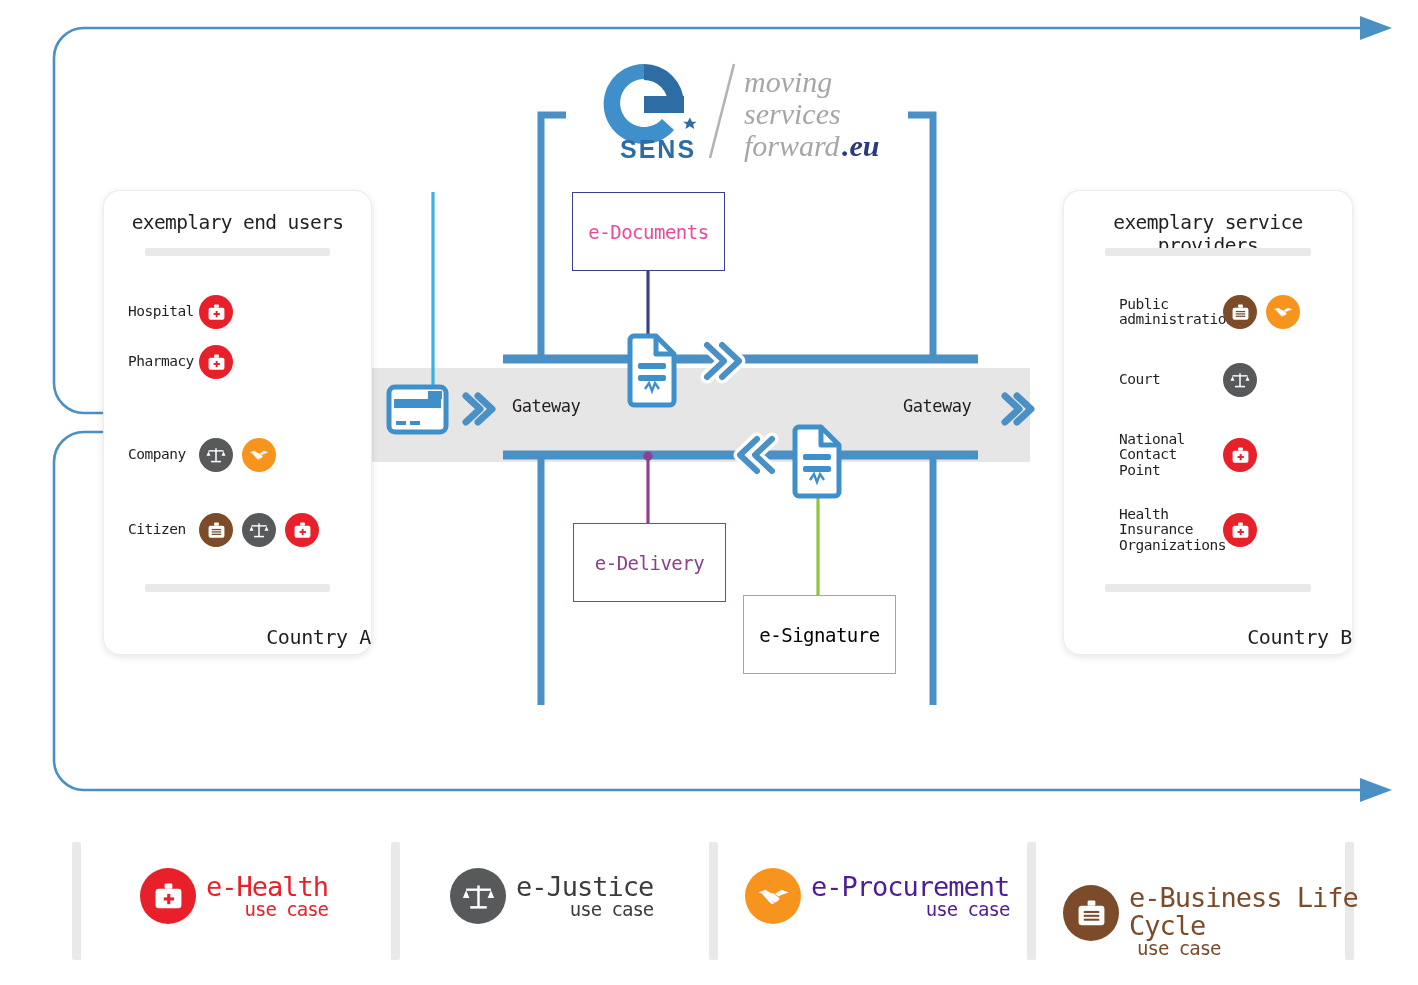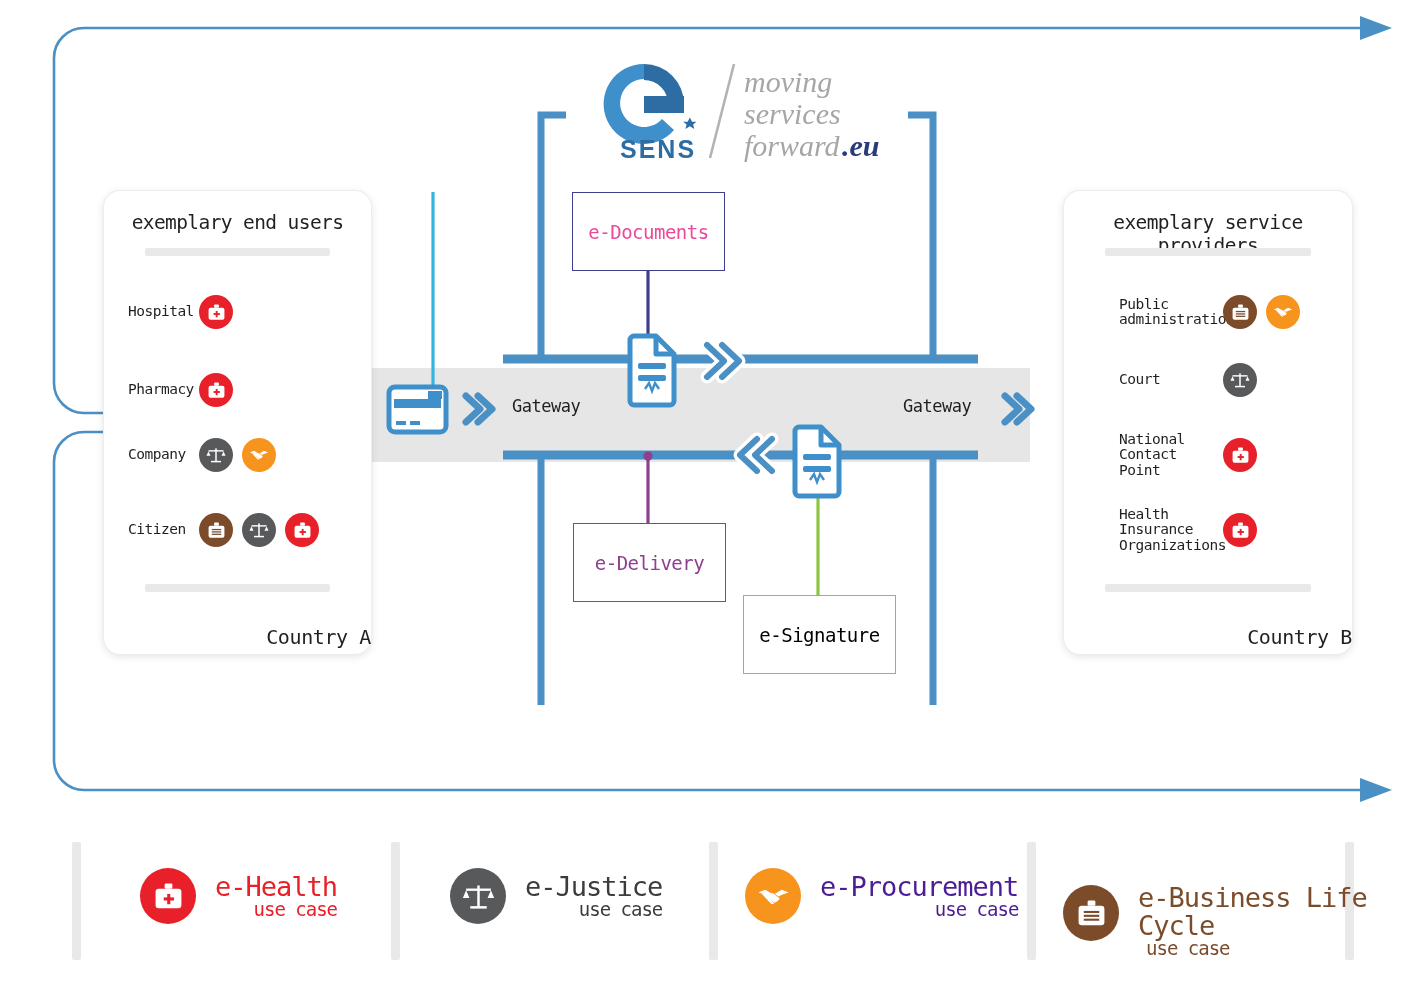--- a/index.html
+++ b/index.html
@@ -58,21 +58,21 @@
   #box-edel{left:573px;top:523px;width:151px;height:77px;border-color:#8e3f8e;color:#8e3f8e;}
   #box-esig{left:743px;top:595px;width:151px;height:77px;border-color:#8cc63f;color:#000000;}
 
   
   #logo{position:absolute;left:598px;top:58px;width:300px;height:112px;z-index:6;}
   #logo svg{position:absolute;left:0;top:0;}
 
   
   #legend{position:absolute;left:0;top:838px;width:1418px;height:130px;z-index:6;}
   .divider{position:absolute;top:4px;width:9px;height:118px;background:#e9e9e9;border-radius:2px;}
-  .leg{position:absolute;top:30px;display:flex;align-items:center;gap:19px;}
+  .leg{position:absolute;top:30px;display:flex;align-items:center;gap:10px;}
   .leg-ic{width:56px;height:56px;border-radius:50%;display:flex;align-items:center;
           justify-content:center;flex:0 0 auto;}
   .leg-txt{font-family:"DejaVu Sans Mono", monospace;letter-spacing:-1px;line-height:1.02;}
   .leg-title{font-size:27px;display:block;}
   .leg-sub{font-size:19px;display:block;text-align:right;}
   .leg-wrapinline .leg-title{display:inline;}
   .leg-wrapinline .leg-sub{display:inline;font-size:19px;margin-left:8px;}
 </style>
 </head>
 <body>
@@ -198,21 +198,21 @@
             <svg width="19" height="19" viewBox="0 0 24 24">
               <rect x="9" y="2" width="6" height="4" rx="1" fill="#fff"></rect>
               <rect x="2" y="6" width="20" height="15" rx="2.5" fill="#fff"></rect>
               <rect x="11" y="10" width="2.4" height="8" fill="#e8202a"></rect>
               <rect x="8.3" y="12.7" width="8" height="2.4" fill="#e8202a"></rect>
             </svg>
           </span>
         </span>
       </div>
 
-      <div class="row" style="top:84px">
+      <div class="row" style="top:56px">
         <span class="row-label">Pharmacy</span>
         <span class="row-icons">
           <span class="ic" style="background:#e8202a">
             <svg width="19" height="19" viewBox="0 0 24 24">
               <rect x="9" y="2" width="6" height="4" rx="1" fill="#fff"></rect>
               <rect x="2" y="6" width="20" height="15" rx="2.5" fill="#fff"></rect>
               <rect x="11" y="10" width="2.4" height="8" fill="#e8202a"></rect>
               <rect x="8.3" y="12.7" width="8" height="2.4" fill="#e8202a"></rect>
             </svg>
           </span>

